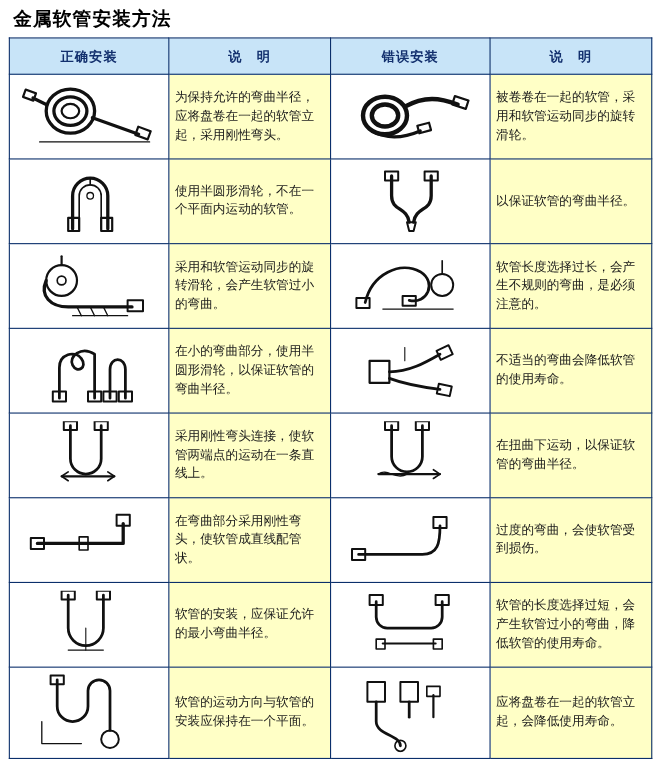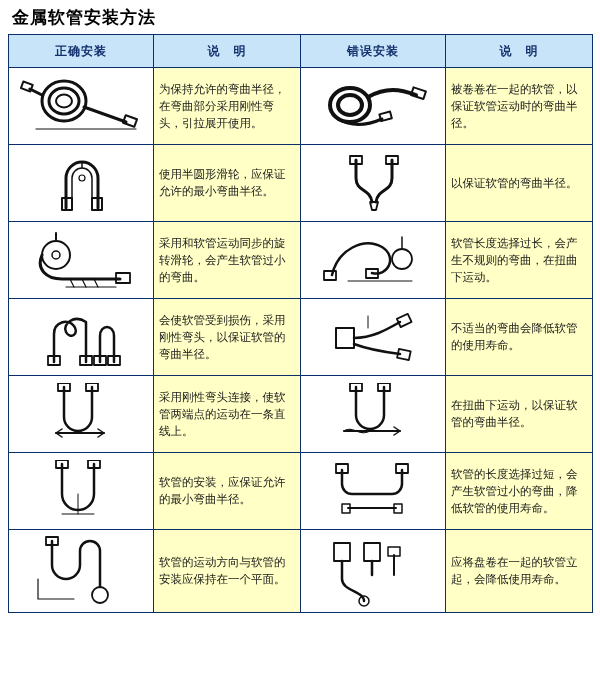--- a/index.html
+++ b/index.html
@@ -100,46 +100,46 @@
             <ellipse cx="48" cy="26" rx="22" ry="20" class="sk" stroke-width="3"></ellipse>
             <ellipse cx="48" cy="26" rx="15" ry="13" class="sk" stroke-width="3"></ellipse>
             <ellipse cx="48" cy="26" rx="8" ry="6.5" class="sk" stroke-width="2"></ellipse>
             <path d="M68 32 L110 47" class="sk" stroke-width="3"></path>
             <rect x="108" y="42" width="12" height="8" class="sk" stroke-width="2" transform="rotate(20 114 46)"></rect>
             <path d="M26 20 L14 14" class="sk" stroke-width="3"></path>
             <rect x="6" y="8" width="10" height="7" class="sk" stroke-width="2" transform="rotate(20 11 11)"></rect>
             <line x1="20" y1="54" x2="120" y2="54" class="sk" stroke-width="1.2"></line>
           </svg>
         </td>
-        <td class="desc-cell">为保持允许的弯曲半径，在弯曲部分采用刚性弯头，引拉展开使用。</td>
+        <td class="desc-cell">为保持允许的弯曲半径，应将盘卷在一起的软管立起，采用刚性弯头。</td>
         <td class="img-cell">
           <svg width="130" height="62" viewBox="0 0 130 62">
             <ellipse cx="42" cy="30" rx="20" ry="17" class="sk" stroke-width="4"></ellipse>
             <ellipse cx="42" cy="30" rx="12" ry="10" class="sk" stroke-width="4"></ellipse>
             <path d="M60 22 C78 12, 92 14, 108 20" class="sk" stroke-width="4"></path>
             <rect x="104" y="14" width="13" height="8" class="sk" stroke-width="2" transform="rotate(18 110 18)"></rect>
             <path d="M30 44 C44 52, 60 50, 74 44" class="sk" stroke-width="3"></path>
             <rect x="72" y="38" width="11" height="7" class="sk" stroke-width="2" transform="rotate(-15 77 41)"></rect>
           </svg>
         </td>
-        <td class="desc-cell">被卷卷在一起的软管，以保证软管运动时的弯曲半径。</td>
+        <td class="desc-cell">被卷卷在一起的软管，采用和软管运动同步的旋转滑轮。</td>
       </tr>
 
       <tr>
         <td class="img-cell">
           <svg width="130" height="62" viewBox="0 0 130 62">
             <path d="M50 56 L50 26 A16 16 0 0 1 82 26 L82 56" class="sk" stroke-width="3"></path>
             <path d="M56 56 L56 26 A10 10 0 0 1 76 26 L76 56" class="sk" stroke-width="1.5"></path>
             <rect x="46" y="46" width="10" height="12" class="sk" stroke-width="2"></rect>
             <rect x="76" y="46" width="10" height="12" class="sk" stroke-width="2"></rect>
             <path d="M66 10 L66 16" class="sk" stroke-width="1.5"></path>
             <circle cx="66" cy="26" r="3" class="sk" stroke-width="1.2"></circle>
           </svg>
         </td>
-        <td class="desc-cell">使用半圆形滑轮，应保证允许的最小弯曲半径。</td>
+        <td class="desc-cell">使用半圆形滑轮，不在一个平面内运动的软管。</td>
         <td class="img-cell">
           <svg width="130" height="62" viewBox="0 0 130 62">
             <path d="M48 8 L48 26 C48 40, 62 36, 64 50" class="sk" stroke-width="3"></path>
             <path d="M84 8 L84 26 C84 40, 70 36, 68 50" class="sk" stroke-width="3"></path>
             <rect x="42" y="4" width="12" height="8" class="sk" stroke-width="1.8"></rect>
             <rect x="78" y="4" width="12" height="8" class="sk" stroke-width="1.8"></rect>
             <path d="M62 50 L70 50 L68 58 L64 58 Z" class="sk" stroke-width="1.8"></path>
           </svg>
         </td>
         <td class="desc-cell">以保证软管的弯曲半径。</td>
@@ -161,35 +161,35 @@
         <td class="img-cell">
           <svg width="130" height="62" viewBox="0 0 130 62">
             <path d="M24 46 C30 20, 56 8, 74 18 C90 28, 80 48, 64 44" class="sk" stroke-width="2.5"></path>
             <rect x="16" y="42" width="12" height="9" class="sk" stroke-width="1.8"></rect>
             <rect x="58" y="40" width="12" height="9" class="sk" stroke-width="1.8"></rect>
             <circle cx="94" cy="30" r="10" class="sk" stroke-width="1.8"></circle>
             <path d="M94 20 L94 8" class="sk" stroke-width="1.5"></path>
             <path d="M40 52 L104 52" class="sk" stroke-width="1"></path>
           </svg>
         </td>
-        <td class="desc-cell">软管长度选择过长，会产生不规则的弯曲，在扭曲下运动。</td>
+        <td class="desc-cell">软管长度选择过长，会产生不规则的弯曲，是必须注意的。</td>
       </tr>
 
       <tr>
         <td class="img-cell">
           <svg width="130" height="62" viewBox="0 0 130 62">
             <path d="M38 56 L38 28 C38 16, 52 12, 58 20 C64 28, 54 34, 50 26 C46 18, 58 8, 70 16 L70 56" class="sk" stroke-width="2.5"></path>
             <rect x="32" y="50" width="12" height="9" class="sk" stroke-width="1.8"></rect>
             <rect x="64" y="50" width="12" height="9" class="sk" stroke-width="1.8"></rect>
             <path d="M84 56 L84 30 C84 18, 98 18, 98 30 L98 56" class="sk" stroke-width="2.5"></path>
             <rect x="78" y="50" width="12" height="9" class="sk" stroke-width="1.8"></rect>
             <rect x="92" y="50" width="12" height="9" class="sk" stroke-width="1.8"></rect>
           </svg>
         </td>
-        <td class="desc-cell">会使软管受到损伤，采用刚性弯头，以保证软管的弯曲半径。</td>
+        <td class="desc-cell">在小的弯曲部分，使用半圆形滑轮，以保证软管的弯曲半径。</td>
         <td class="img-cell">
           <svg width="130" height="62" viewBox="0 0 130 62">
             <rect x="28" y="22" width="18" height="20" class="sk" stroke-width="2"></rect>
             <path d="M46 32 C64 32, 78 24, 92 16" class="sk" stroke-width="2.5"></path>
             <path d="M46 38 C62 44, 76 46, 92 48" class="sk" stroke-width="2.5"></path>
             <rect x="90" y="10" width="12" height="9" class="sk" stroke-width="1.8" transform="rotate(-25 96 14)"></rect>
             <rect x="90" y="44" width="12" height="9" class="sk" stroke-width="1.8" transform="rotate(12 96 48)"></rect>
             <path d="M60 10 L60 22" class="sk" stroke-width="1"></path>
           </svg>
         </td>
@@ -214,20 +214,39 @@
             <rect x="42" y="0" width="12" height="8" class="sk" stroke-width="1.8"></rect>
             <rect x="70" y="0" width="12" height="8" class="sk" stroke-width="1.8"></rect>
             <path d="M36 48 L92 48" class="sk" stroke-width="2"></path>
             <path d="M36 48 C44 42, 52 54, 62 48" class="sk" stroke-width="1.2"></path>
             <path d="M92 48 L86 44 M92 48 L86 52" class="sk" stroke-width="1.5"></path>
           </svg>
         </td>
         <td class="desc-cell">在扭曲下运动，以保证软管的弯曲半径。</td>
       </tr>
 
+      <tr>
+        <td class="img-cell">
+          <svg width="130" height="62" viewBox="0 0 130 62">
+            <path d="M18 34 L96 34 L96 16" class="sk" stroke-width="3"></path>
+            <rect x="12" y="29" width="12" height="10" class="sk" stroke-width="1.8"></rect>
+            <rect x="90" y="8" width="12" height="10" class="sk" stroke-width="1.8"></rect>
+            <rect x="56" y="28" width="8" height="12" class="sk" stroke-width="1.5"></rect>
+          </svg>
+        </td>
+        <td class="desc-cell">在弯曲部分采用刚性弯头，使软管成直线配管状。</td>
+        <td class="img-cell">
+          <svg width="130" height="62" viewBox="0 0 130 62">
+            <path d="M18 44 L76 44 C90 44, 92 34, 92 18" class="sk" stroke-width="2.5"></path>
+            <rect x="12" y="39" width="12" height="10" class="sk" stroke-width="1.8"></rect>
+            <rect x="86" y="10" width="12" height="10" class="sk" stroke-width="1.8"></rect>
+          </svg>
+        </td>
+        <td class="desc-cell">过度的弯曲，会使软管受到损伤。</td>
+      </tr>
 
       <tr>
         <td class="img-cell">
           <svg width="130" height="62" viewBox="0 0 130 62">
             <path d="M46 4 L46 34 A16 16 0 0 0 78 34 L78 4" class="sk" stroke-width="2.5"></path>
             <rect x="40" y="0" width="12" height="8" class="sk" stroke-width="1.8"></rect>
             <rect x="72" y="0" width="12" height="8" class="sk" stroke-width="1.8"></rect>
             <path d="M62 34 L62 54" class="sk" stroke-width="1"></path>
             <path d="M46 54 L78 54" class="sk" stroke-width="1"></path>
           </svg>

